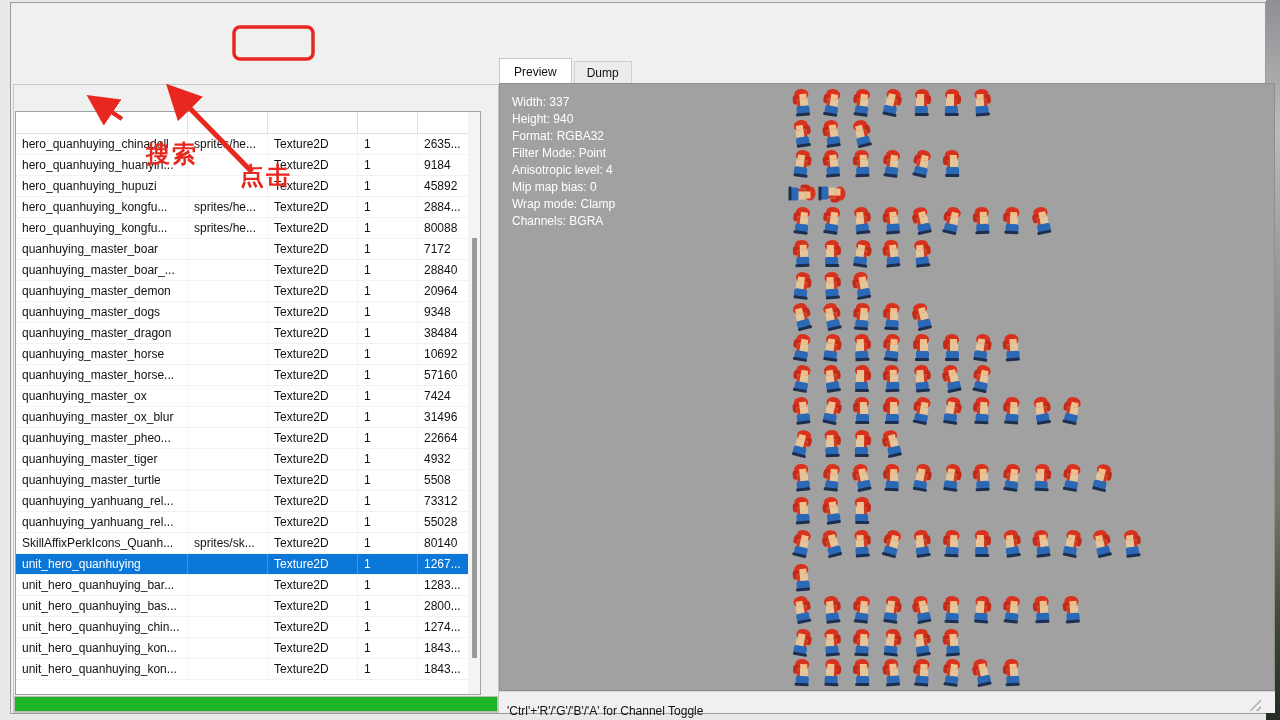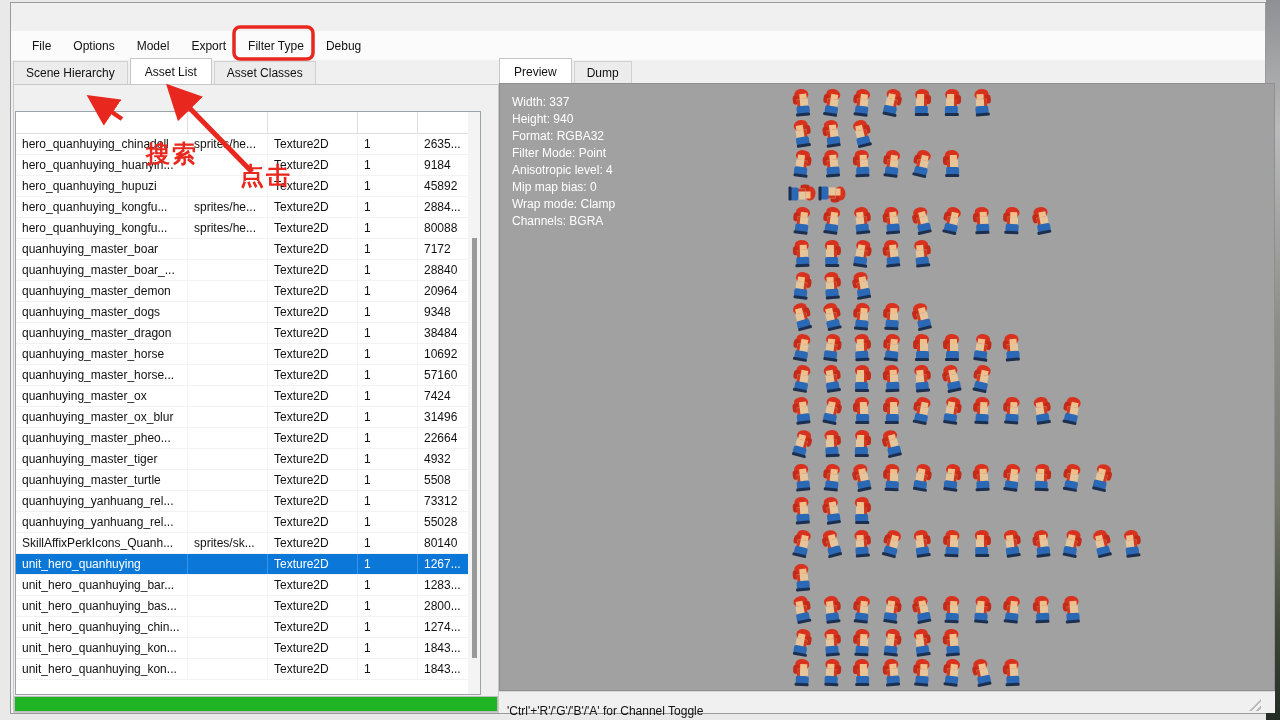--- a/index.html
+++ b/index.html
@@ -86,34 +86,21 @@
               font-family:"Liberation Sans","DejaVu Sans",sans-serif; }
 </style>
 </head>
 <body>
 
 <div id="wallpaper" class="abs"></div>
 
 <div id="window" class="abs">
 
 
-  <div id="menubar" class="abs">
-      <div class="menu-item">File</div>
-      <div class="menu-item">Options</div>
-      <div class="menu-item">Model</div>
-      <div class="menu-item">Export</div>
-      <div class="menu-item">Filter Type</div>
-      <div class="menu-item">Debug</div>
-    </div>
-
-  <div id="left-tabs" class="abs tabstrip">
-      <div class="tab">Scene Hierarchy</div>
-      <div class="tab active">Asset List</div>
-      <div class="tab">Asset Classes</div>
-    </div>
+
 
   <div id="left-frame" class="abs"></div>
 
 
   <div id="table-wrap" class="abs">
     <div id="header-row">
         <div class="hcell c0">Name</div>
         <div class="hcell c1">Container</div>
         <div class="hcell c2">Type</div>
         <div class="hcell c3">PathID</div>

